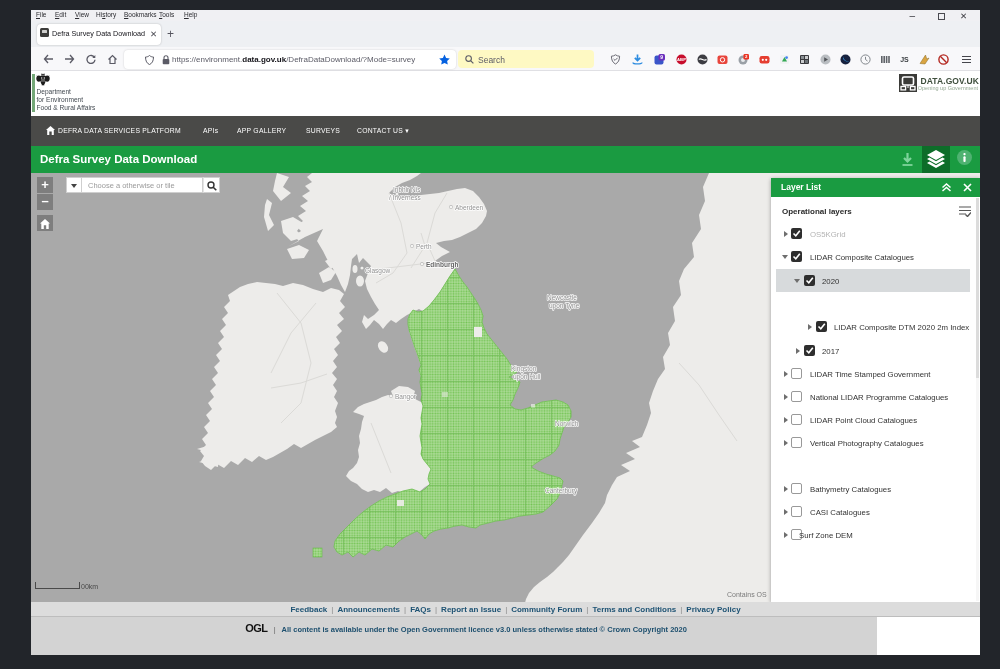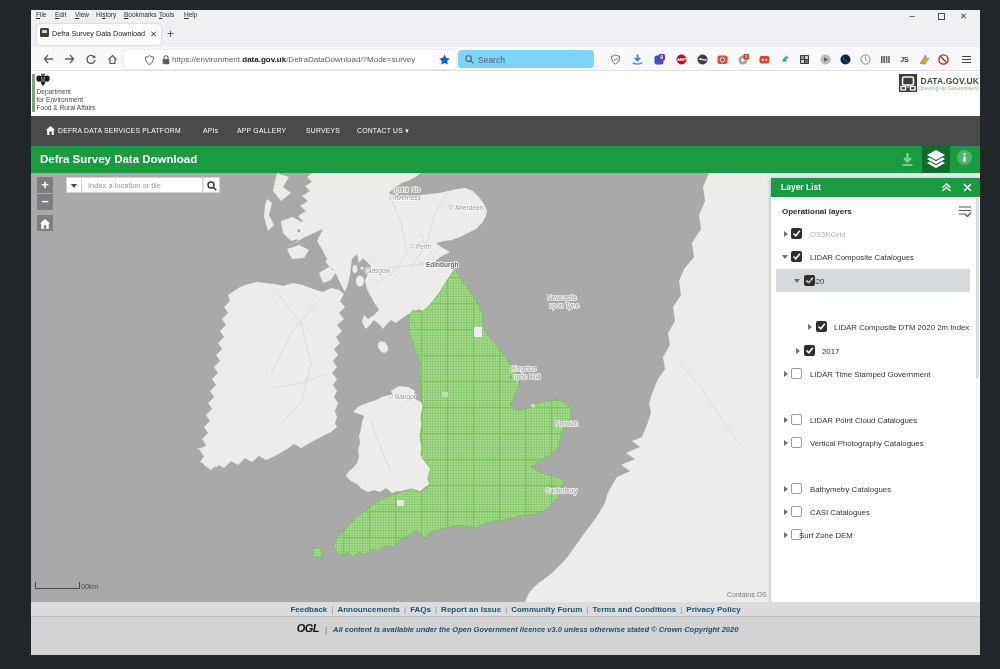--- a/index.html
+++ b/index.html
@@ -13,21 +13,21 @@
 #tab{position:absolute;left:6px;top:3px;width:124px;height:21px;background:#fff;border-radius:4px;box-shadow:0 0 2px rgba(0,0,0,.25);}
 #tab .fav{position:absolute;left:3px;top:3.5px;width:9px;height:9px;background:#3c3c3a;border-radius:1.5px;}
 #tab .fav:after{content:"";position:absolute;left:2px;top:2px;width:5px;height:3.5px;background:#cfcfcd;border-radius:0.5px;}
 #tab .t{position:absolute;left:15px;top:4.5px;font-size:7.2px;color:#15141a;white-space:nowrap;}
 #tab .x{position:absolute;right:4px;top:4.5px;font-size:8.5px;color:#4a4a52;}
 #newtab{position:absolute;left:136px;top:6px;font-size:12px;color:#55555e;}
 #toolbar{left:0;top:37px;width:949px;height:24px;background:#f8f8fa;border-bottom:1px solid #e0e0e4;}
 #urlbar{position:absolute;left:93px;top:2.5px;width:332px;height:19px;background:#fff;border-radius:4px;box-shadow:0 0 2px rgba(0,0,0,.18);}
 #urlbar .txt{position:absolute;left:48px;top:5.5px;font-size:8px;color:#5b5b66;white-space:nowrap;}
 #urlbar .txt b{color:#15141a;}
-#searchbar{position:absolute;left:427px;top:3px;width:136px;height:18px;background:#7dd3fc;border-radius:4px;}
+#searchbar{position:absolute;left:427px;top:3px;width:136px;height:18px;background:#fef9c3;border-radius:4px;}
 #searchbar .txt{position:absolute;left:20px;top:4.5px;font-size:8.5px;color:#5b5b66;}
 .ext{position:absolute;top:6.5px;width:11px;height:11px;}
 
 #header{left:0;top:61px;width:949px;height:44.5px;background:#fff;}
 #defra-line{position:absolute;left:1px;top:2.5px;width:2.5px;height:38px;background:#74a878;}
 #defra-txt{position:absolute;left:5.5px;top:16.5px;font-size:6.6px;line-height:8.2px;color:#444b52;}
 #dgu{position:absolute;right:63px;top:3px;width:18px;height:18px;background:#3b3b38;}
 #dgu svg{position:absolute;left:0;top:0;}
 #dgu-t1{position:absolute;right:1px;top:4.5px;font-size:8.5px;font-weight:bold;color:#3e4e3c;letter-spacing:0.1px;}
 #dgu-t2{position:absolute;right:2px;top:13.5px;font-size:5.5px;color:#94a892;}
@@ -55,21 +55,21 @@
 .row .arr{position:absolute;top:8px;width:0;height:0;border-top:3px solid transparent;border-bottom:3px solid transparent;border-left:4px solid #6e6e6e;}
 .row .arrd{position:absolute;top:9px;width:0;height:0;border-left:3px solid transparent;border-right:3px solid transparent;border-top:4px solid #6e6e6e;}
 .cb{position:absolute;top:5px;width:11px;height:11px;border-radius:2px;background:#2e2e2e;}
 .cb.un{background:#fff;border:1px solid #999;}
 .cb svg{position:absolute;left:1px;top:1px;}
 .row .lbl{position:absolute;top:7px;font-size:7.8px;color:#323232;white-space:nowrap;}
 #hl2020{position:absolute;left:5px;top:91px;width:194px;height:23px;background:#d7dadc;}
 
 #footer1{left:0;top:592px;width:949px;height:14.5px;background:#dcdcdc;border-bottom:1px solid #bdbdbd;text-align:center;font-size:8px;font-weight:bold;color:#1d5273;}
 #footer1 .sep{color:#8a8a8a;font-weight:normal;padding:0 4px;}
-#footer2{left:0;top:606.5px;width:949px;height:38.5px;background:#d3d3d3;text-align:center;font-size:7.5px;font-weight:bold;color:#1d4f6e;font-style:italic;}
+#footer2{left:0;top:606.5px;width:846px;height:38.5px;background:#d3d3d3;text-align:center;font-size:7.5px;font-weight:bold;color:#1d4f6e;}
 </style></head>
 <body>
 <div id="win">
 
   <div class="abs" id="menubar">
     <span style="left:5px"><u>F</u>ile</span>
       <span style="left:24px"><u>E</u>dit</span>
       <span style="left:44px"><u>V</u>iew</span>
       <span style="left:65px">Hi<u>s</u>tory</span>
       <span style="left:93px"><u>B</u>ookmarks</span>
@@ -354,21 +354,21 @@
     <div class="mbtn" style="top:4.5px;font-size:13px;line-height:15px;font-weight:bold;">+</div>
     <div class="mbtn" style="top:21.5px;font-size:13px;line-height:13px;font-weight:bold;">–</div>
     <div class="mbtn" style="top:42px;">
       <svg style="margin-top:3px" width="10" height="10" viewBox="0 0 10 10">
           <path d="M5 0 L10 4.5 H8.7 V10 H6.2 V6.3 H3.8 V10 H1.3 V4.5 H0 Z" fill="#fff"></path>
         </svg>
     </div>
     <div id="search-dd">
         <div style="position:absolute;left:4px;top:6px;width:0;height:0;border-left:3.5px solid transparent;border-right:3.5px solid transparent;border-top:4.5px solid #444;"></div>
       </div>
-    <div id="search-in">Index a location or tile</div>
+    <div id="search-in">Choose a otherwise or tile</div>
     <div id="search-btn">
         <svg style="position:absolute;left:3px;top:3px" width="10" height="10" viewBox="0 0 10 10">
           <circle cx="4" cy="4" r="3" fill="none" stroke="#333" stroke-width="1.4"></circle>
           <line x1="6.2" y1="6.2" x2="9.3" y2="9.3" stroke="#333" stroke-width="1.6"></line>
         </svg>
       </div>
     <div id="scalebar"></div>
     <div id="scalelbl">00km</div>
     <div id="contains">Contains OS</div>
 
@@ -407,21 +407,21 @@
           </div>
           <div class="lbl" style="left:39px">LIDAR Composite Catalogues</div>
         </div>
       <div class="row" style="top:92px">
           <div class="arrd" style="left:23px"></div>
           <div class="cb" style="left:32.5px">
             <svg width="9" height="9" viewBox="0 0 9 9">
               <path d="M1.5 4.5 L3.8 6.8 L7.8 1.8" stroke="#fff" stroke-width="1.6" fill="none"></path>
             </svg>
           </div>
-          <div class="lbl" style="left:36px">2020</div>
+          <div class="lbl" style="left:51px">2020</div>
         </div>
       <div class="row" style="top:138.5px">
           <div class="arr" style="left:37px"></div>
           <div class="cb" style="left:44.5px">
             <svg width="9" height="9" viewBox="0 0 9 9">
               <path d="M1.5 4.5 L3.8 6.8 L7.8 1.8" stroke="#fff" stroke-width="1.6" fill="none"></path>
             </svg>
           </div>
           <div class="lbl" style="left:63px">LIDAR Composite DTM 2020 2m Index</div>
         </div>
@@ -432,20 +432,25 @@
               <path d="M1.5 4.5 L3.8 6.8 L7.8 1.8" stroke="#fff" stroke-width="1.6" fill="none"></path>
             </svg>
           </div>
           <div class="lbl" style="left:51px">2017</div>
         </div>
       <div class="row" style="top:185px">
           <div class="arr" style="left:13px"></div>
           <div class="cb un" style="left:20px"></div>
           <div class="lbl" style="left:39px">LIDAR Time Stamped Government</div>
         </div>
+      <div class="row" style="top:208px">
+          <div class="arr" style="left:13px"></div>
+          <div class="cb un" style="left:20px"></div>
+          <div class="lbl" style="left:39px">National LIDAR Programme Catalogues</div>
+        </div>
       <div class="row" style="top:231px">
           <div class="arr" style="left:13px"></div>
           <div class="cb un" style="left:20px"></div>
           <div class="lbl" style="left:39px">LIDAR Point Cloud Catalogues</div>
         </div>
       <div class="row" style="top:254.5px">
           <div class="arr" style="left:13px"></div>
           <div class="cb un" style="left:20px"></div>
           <div class="lbl" style="left:39px">Vertical Photography Catalogues</div>
         </div>

